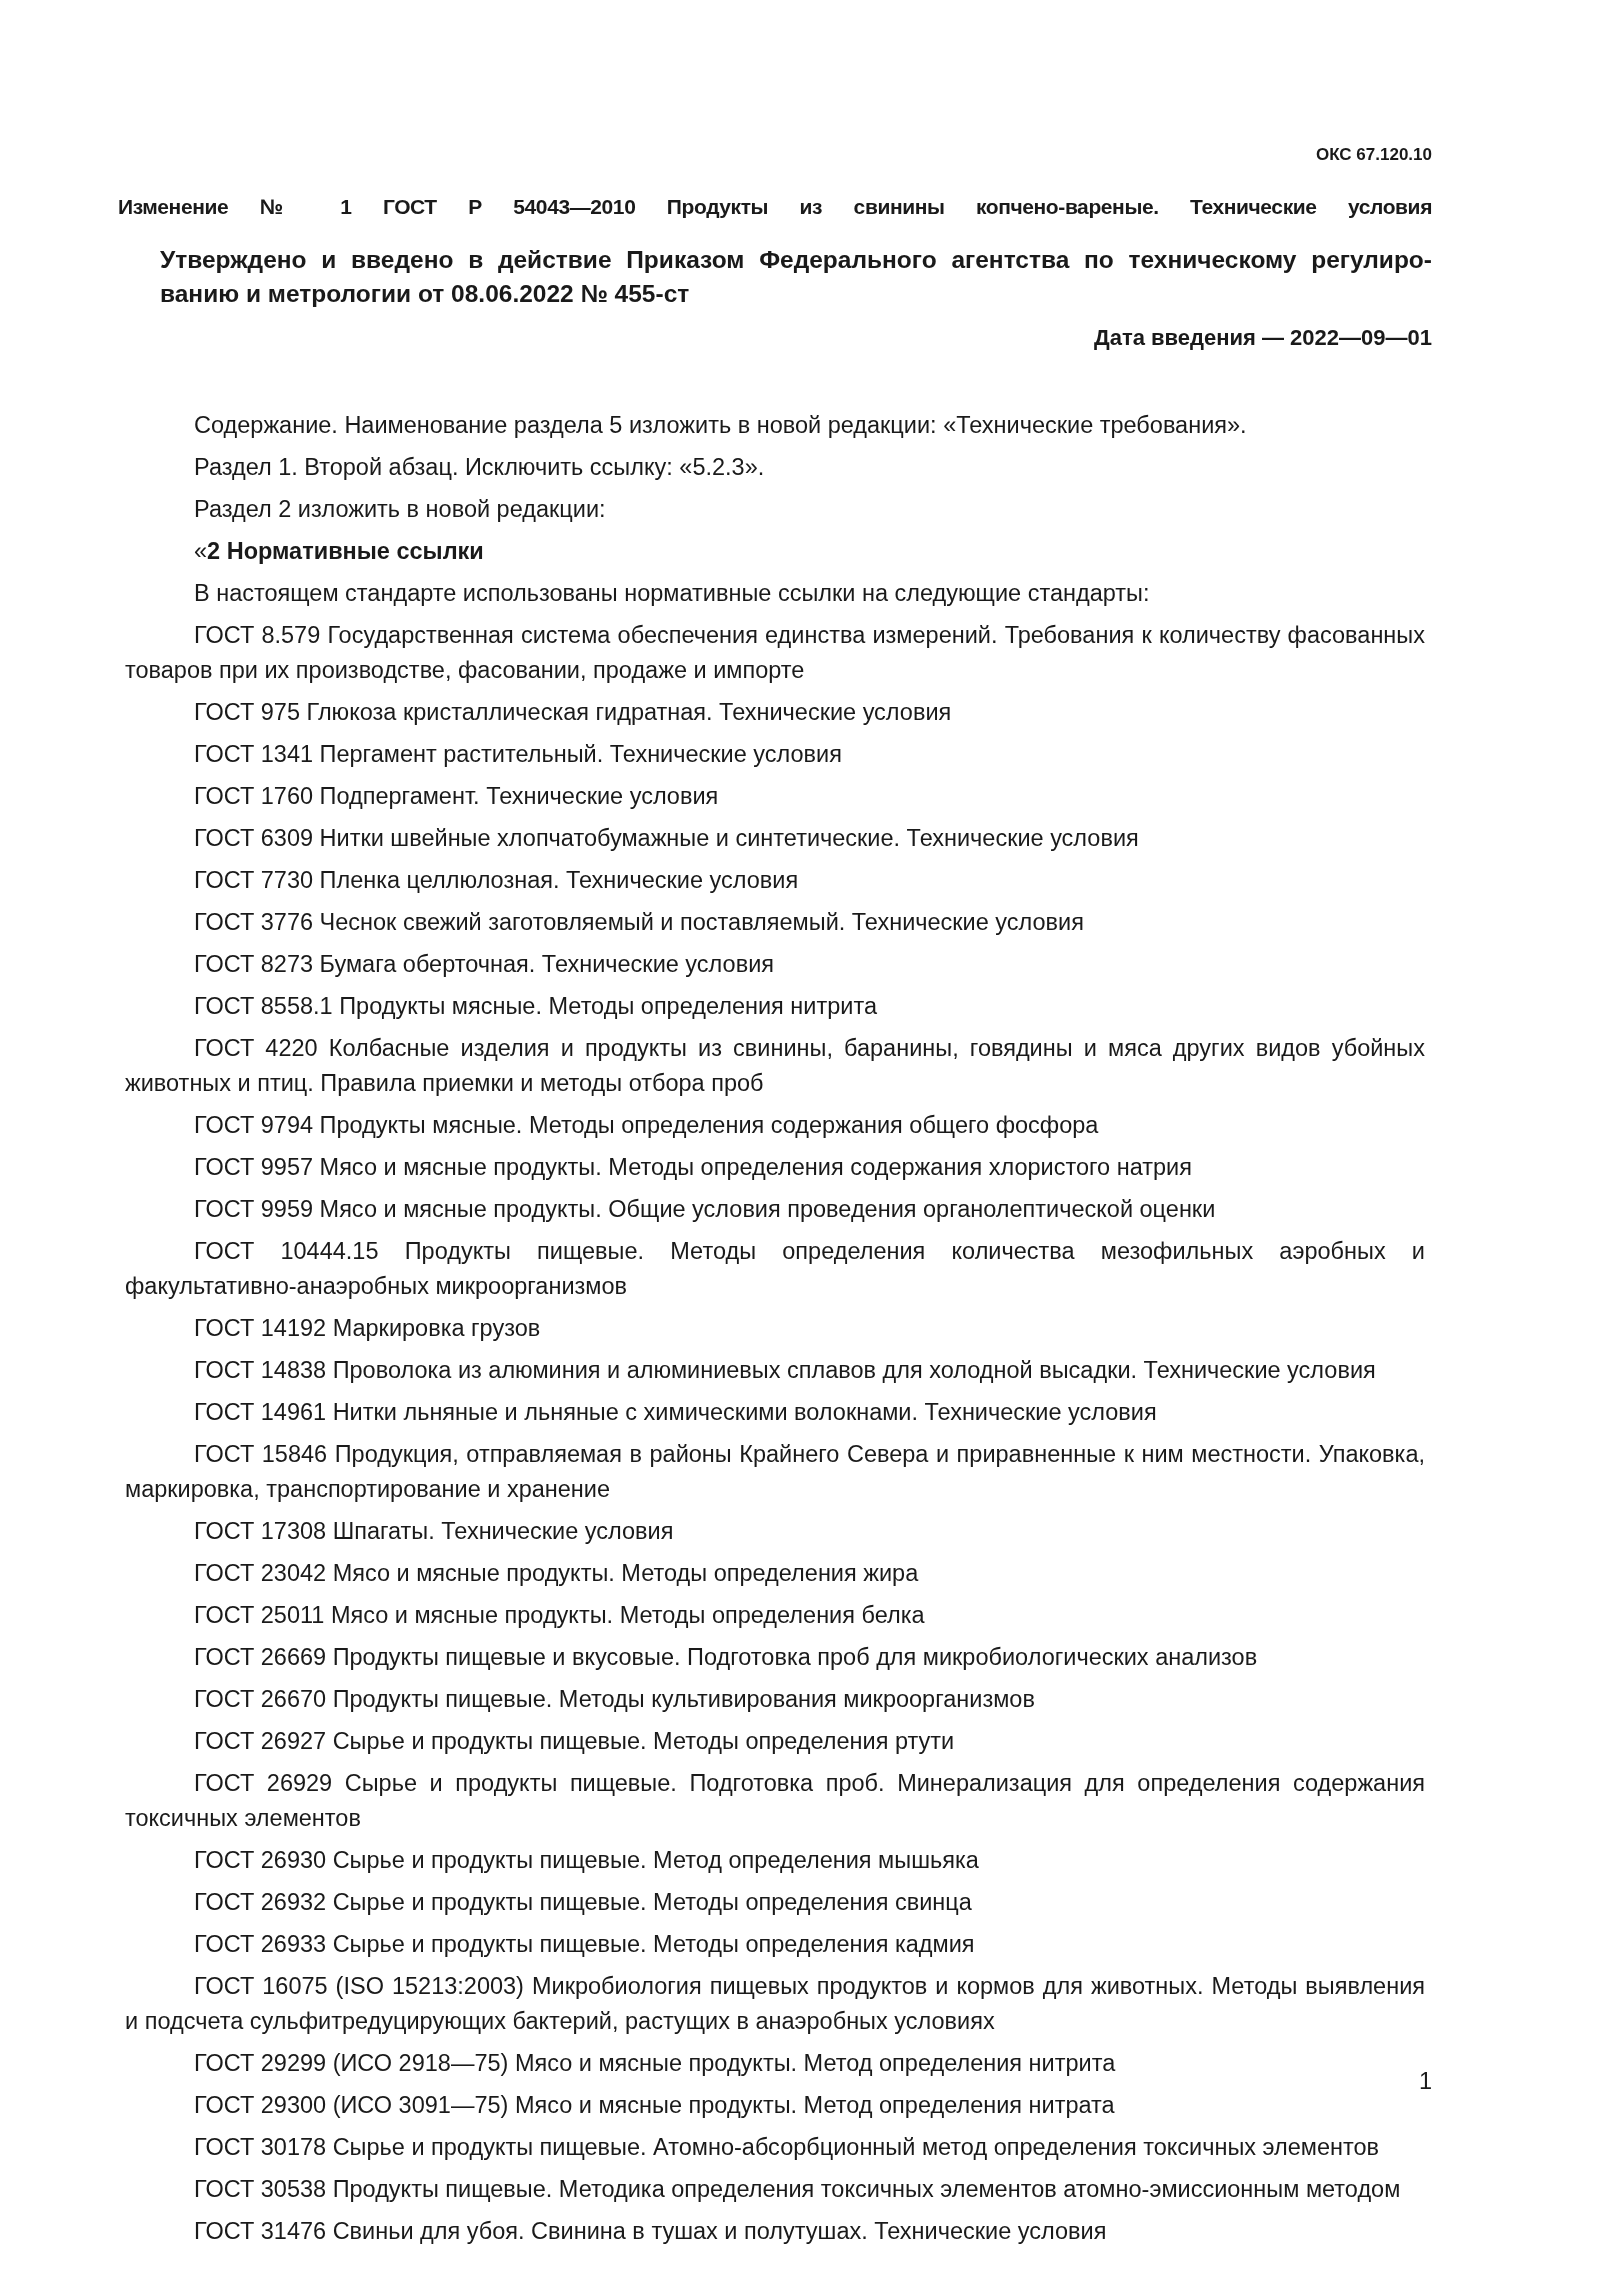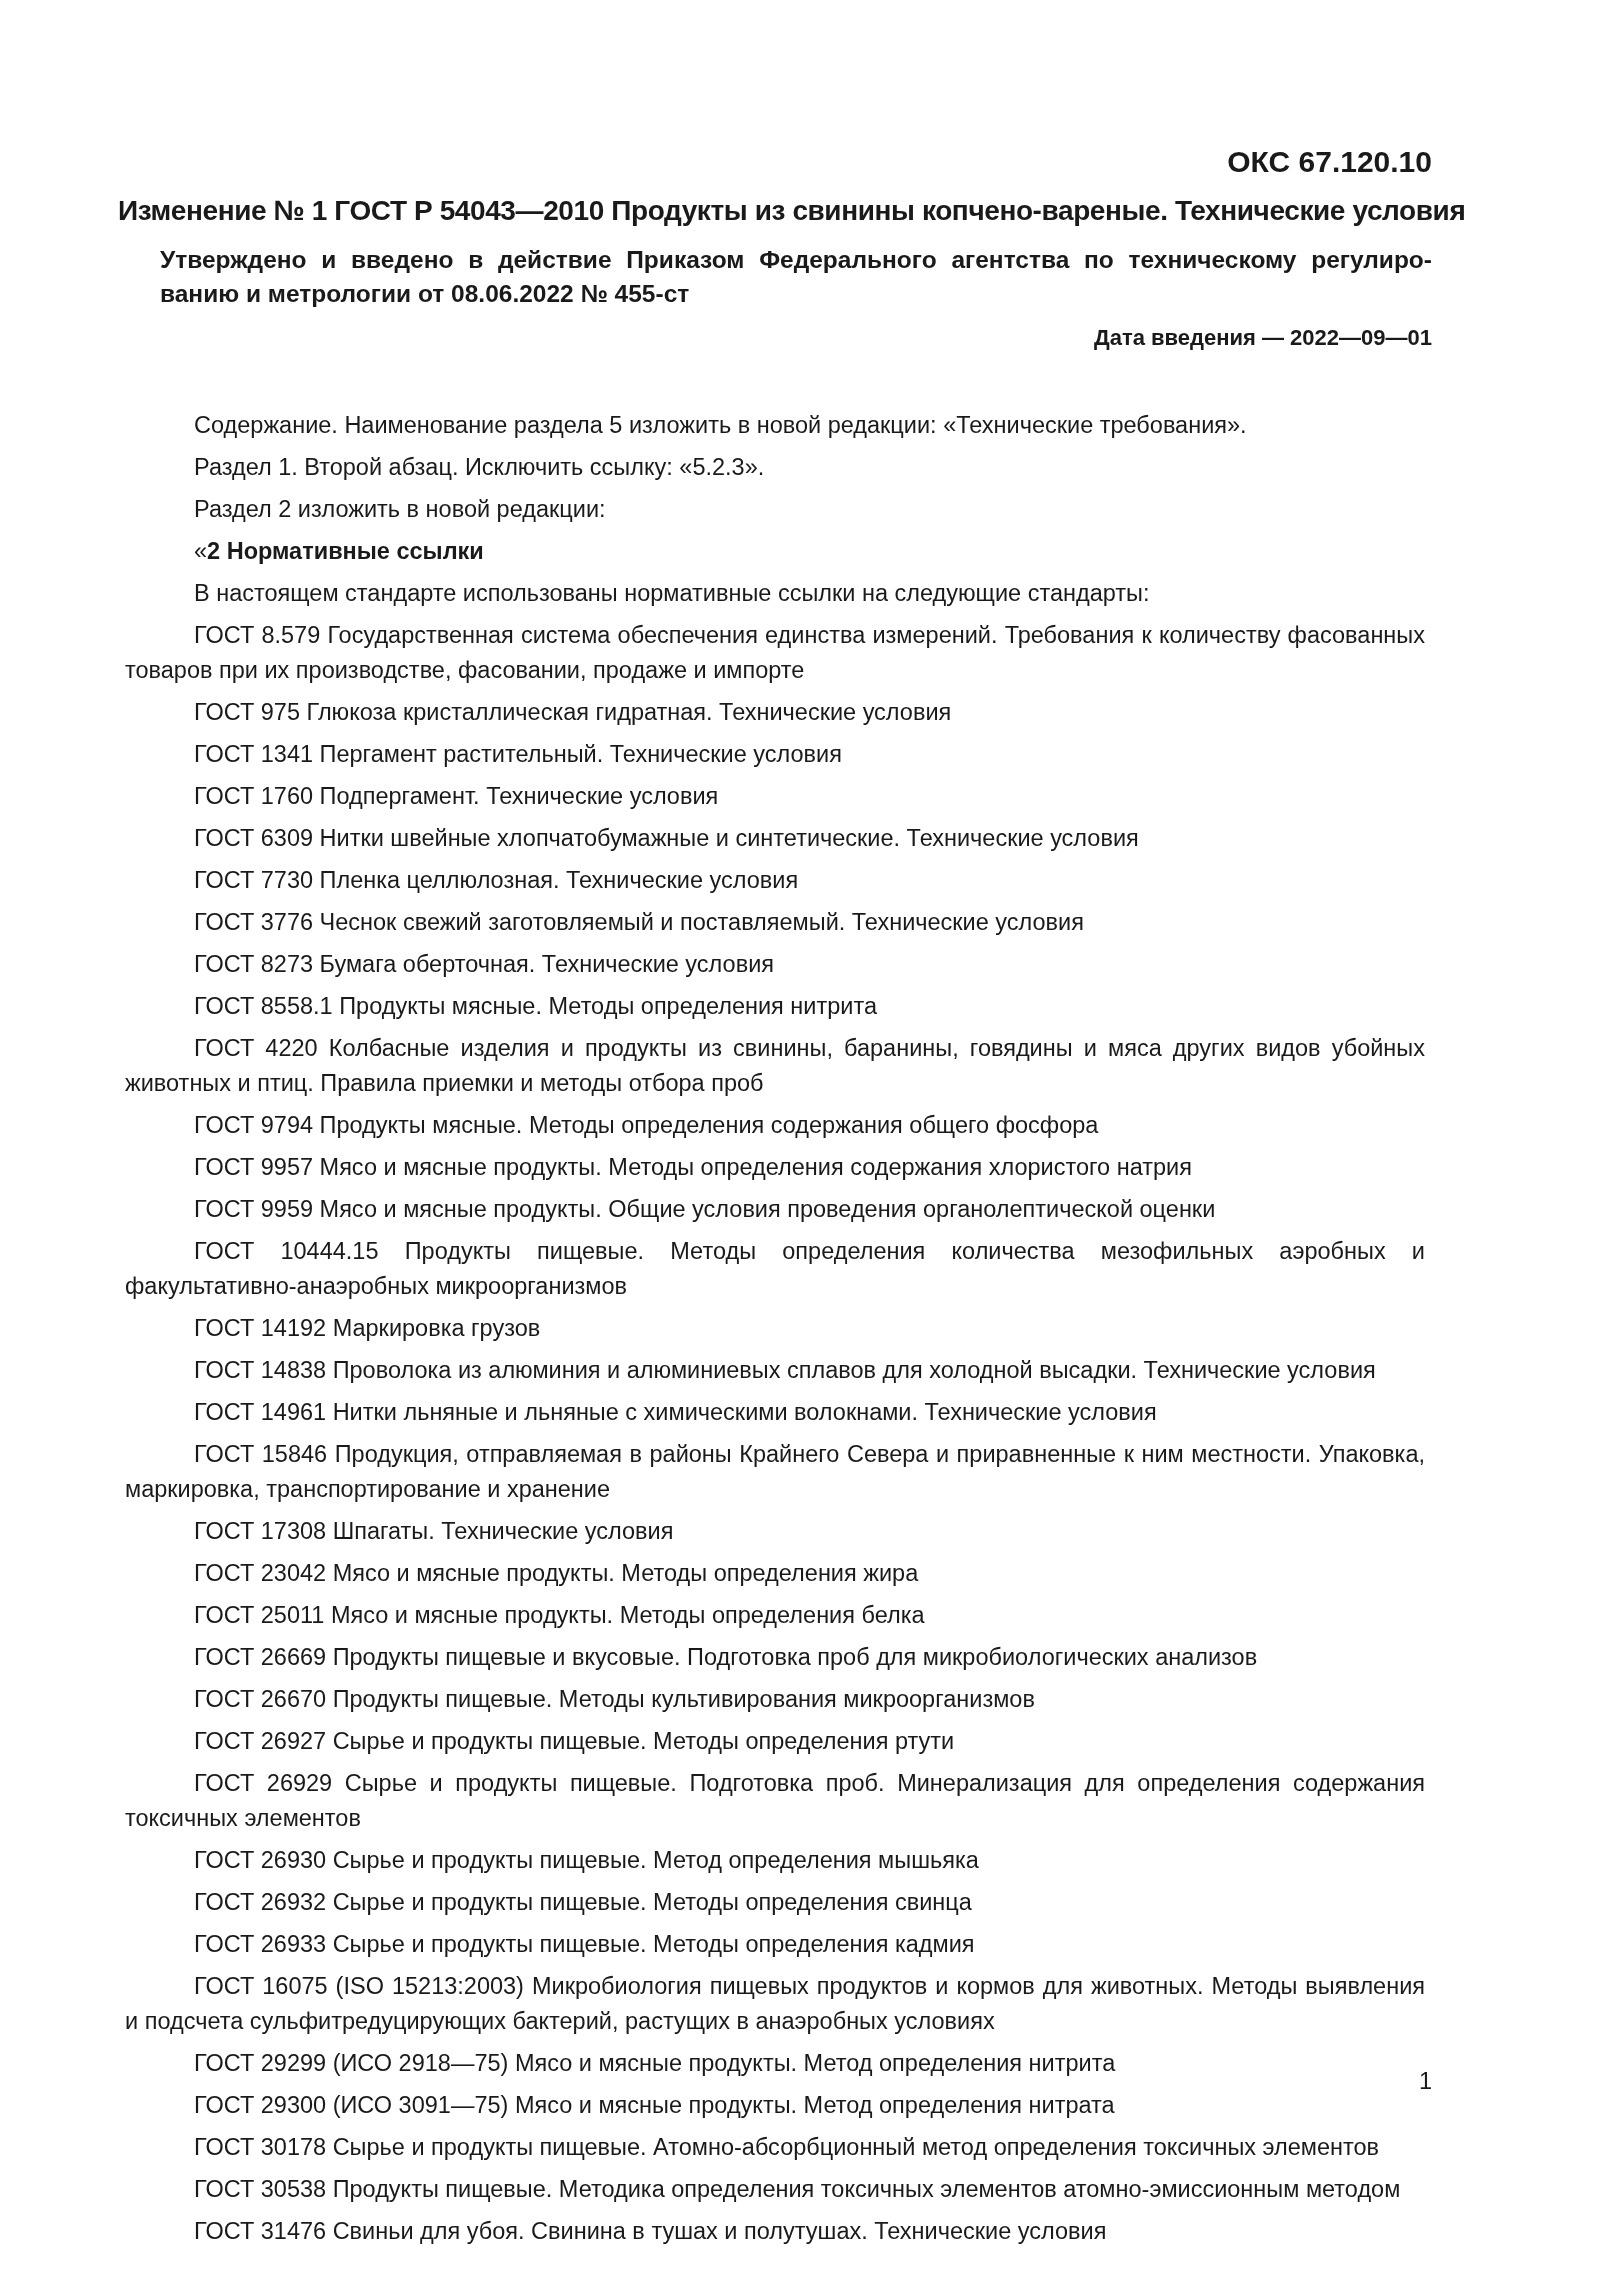--- a/index.html
+++ b/index.html
@@ -1,20 +1,20 @@
 <!DOCTYPE html>
 <html><head>
 <meta charset="utf-8">
 <style>
   html, body { margin: 0; padding: 0; background: #ffffff; }
   body { width: 1621px; height: 2293px; position: relative; overflow: hidden;
          font-family: "Liberation Sans", sans-serif; color: #1a1a1a; }
   .page { position: absolute; left: 118px; width: 1314px; top: 0; }
-  .oks { position: absolute; top: 145px; right: 0; font-weight: bold; font-size: 30px; white-space: nowrap; }
-  .title { position: absolute; top: 195px; left: 0; right: 0; font-weight: bold; font-size: 28px;
+  .oks { position: absolute; top: 145px; right: 0; font-weight: bold; font-size: 17px; white-space: nowrap; }
+  .title { position: absolute; top: 195px; left: 0; right: 0; font-weight: bold; font-size: 21px;
            text-align: justify; text-align-last: justify; white-space: nowrap; letter-spacing: -0.4px; }
   .decree { position: absolute; top: 243px; left: 0; right: 0; font-weight: bold; font-size: 24.5px; line-height: 34px; margin-left: 42px; }
   .decree .l1 { display: block; text-align: justify; text-align-last: justify; white-space: nowrap; }
   .decree .l2 { display: block; white-space: nowrap; }
   .date { position: absolute; top: 325px; right: 0; font-weight: bold; font-size: 22px; white-space: nowrap; }
   .body { position: absolute; top: 401px; left: 0; right: 0; font-size: 23.5px; line-height: 35px; }
   .body p { margin: 7px; text-indent: 69px; text-align: justify; }
   .body b { font-weight: bold; }
   .pagenum { position: absolute; top: 2068px; right: 0; font-size: 23.5px; }
 </style>

